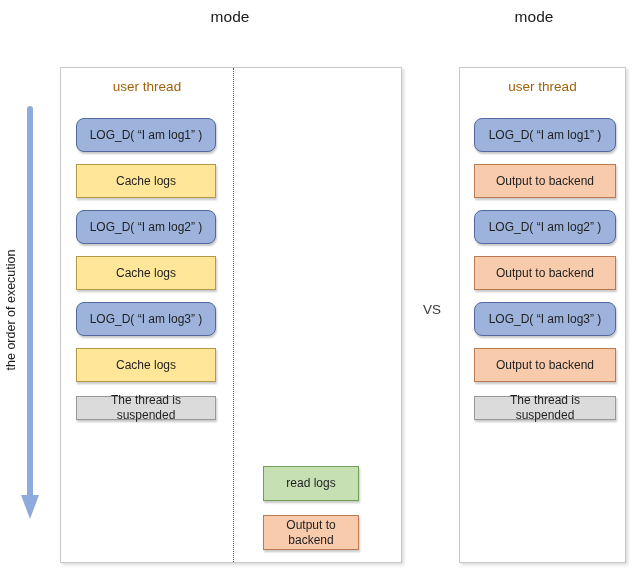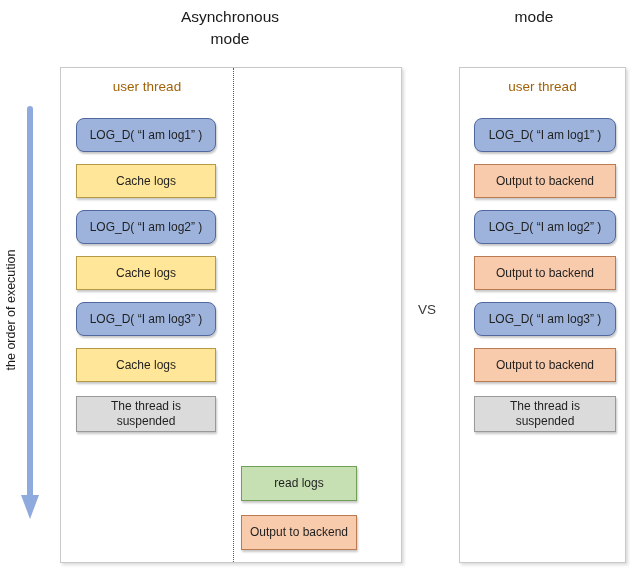--- a/index.html
+++ b/index.html
@@ -63,39 +63,38 @@
     display: flex; align-items: center; justify-content: center;
     text-align: center; font-size: 12px; line-height: 15px;
     box-sizing: border-box; border: 1px solid;
     box-shadow: 1px 2px 2px rgba(0,0,0,0.22);
   }
   .t-log       { background: var(--blue-fill);   border-color: var(--blue-border); border-radius: 8px; }
   .t-cache     { background: var(--yellow-fill); border-color: var(--yellow-border); }
   .t-read      { background: var(--green-fill);  border-color: var(--green-border); }
   .t-output    { background: var(--orange-fill); border-color: var(--orange-border); }
   .t-suspended { background: var(--gray-fill);   border-color: var(--gray-border);
-                 height: 36px; padding: 2px 20px; }
+                 height: 24px; padding: 2px 20px; }
 
   .col-left  { left: 15px; }
   .col-sync  { left: 14px; width: 142px; }
-  .col-out   { left: 180px; width: 116px; height: 35px; }
+  .col-out   { left: 202px; width: 96px; height: 35px; }
 
   
   .vs {
     position: absolute; left: 418px; top: 302px; width: 28px;
-    font-size: 13.5px; color: #3a3a3a;
+    text-align: center; font-size: 13.5px; color: #3a3a3a;
   }
 </style>
 </head>
 <body>
 
 <div class="canvas">
 
   <div class="mode-title" style="left:130px;">
-    <div>Asynchronous</div>
     <div>mode</div>
   </div>
   <div class="mode-title" style="left:434px;">
     <div>mode</div>
   </div>
 
   <div class="arrow-shaft"></div>
   <div class="arrow-head"></div>
   <div class="exec-label">the order of execution</div>
 

